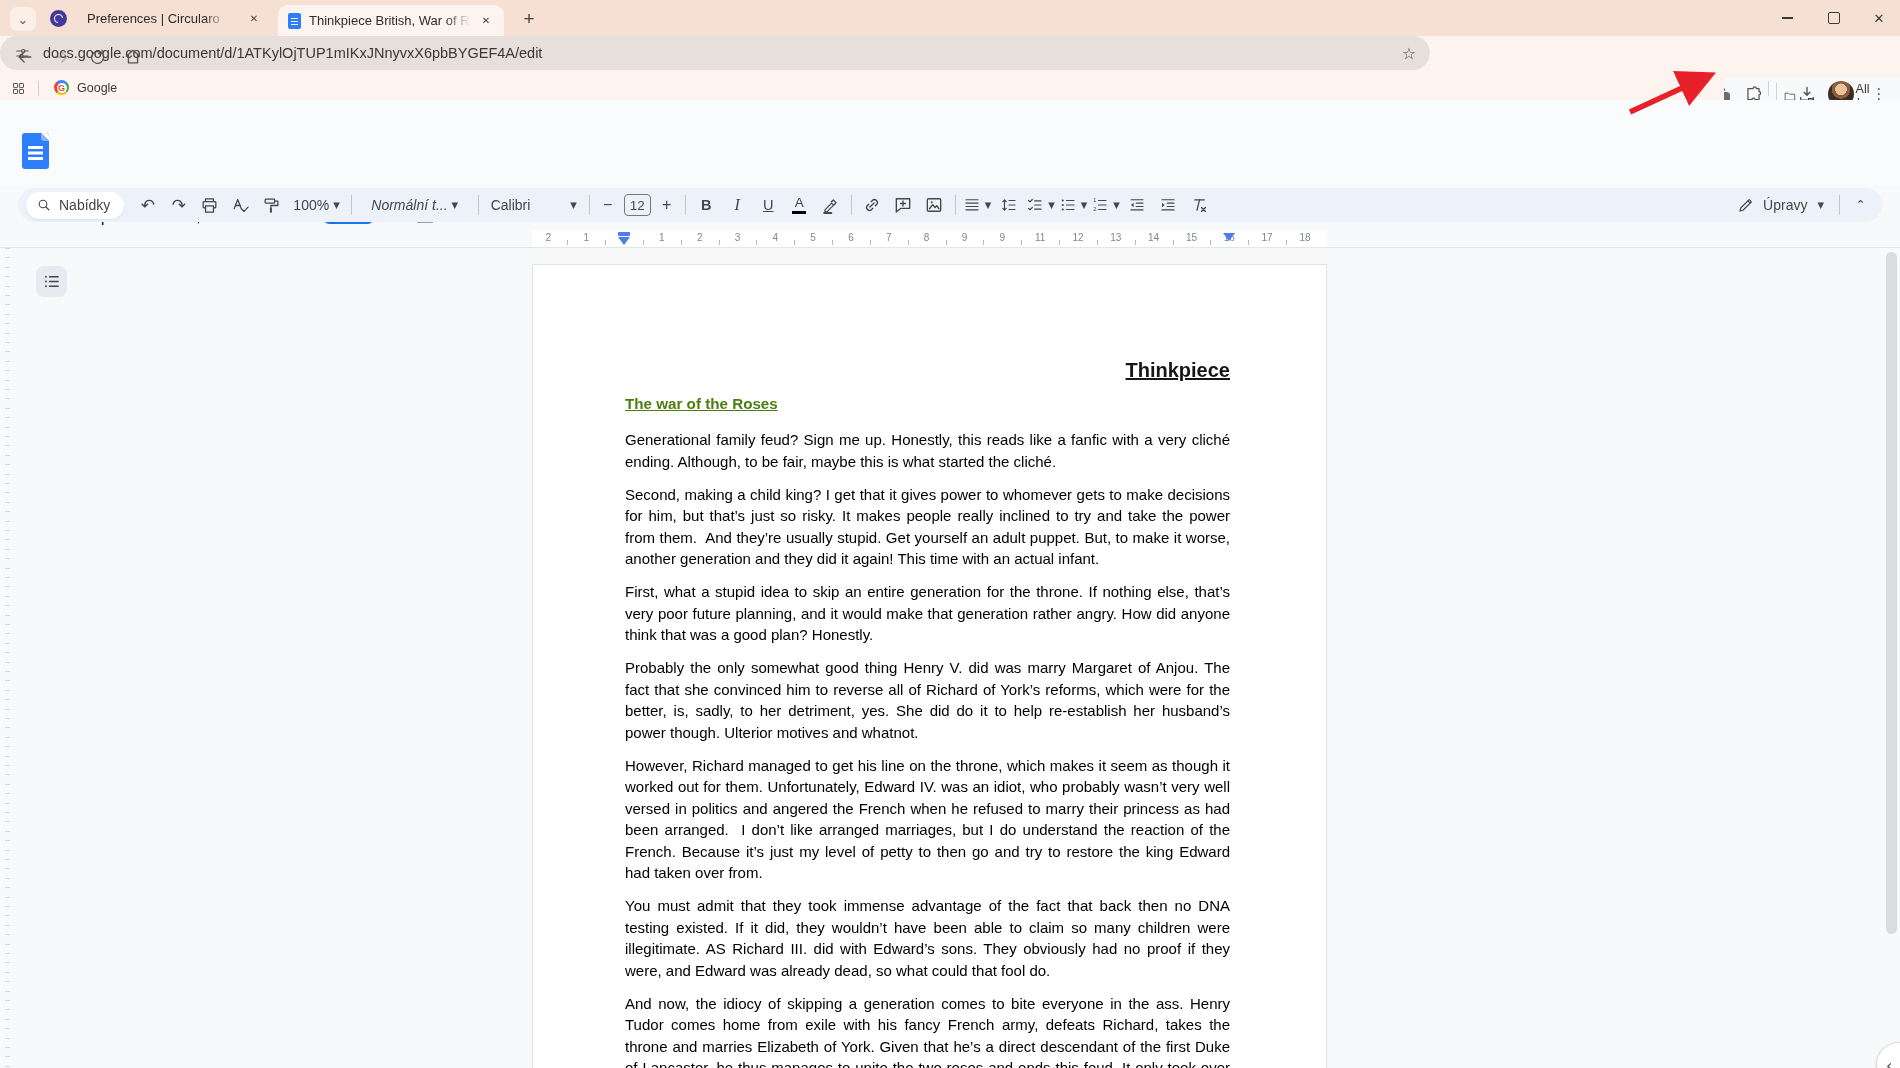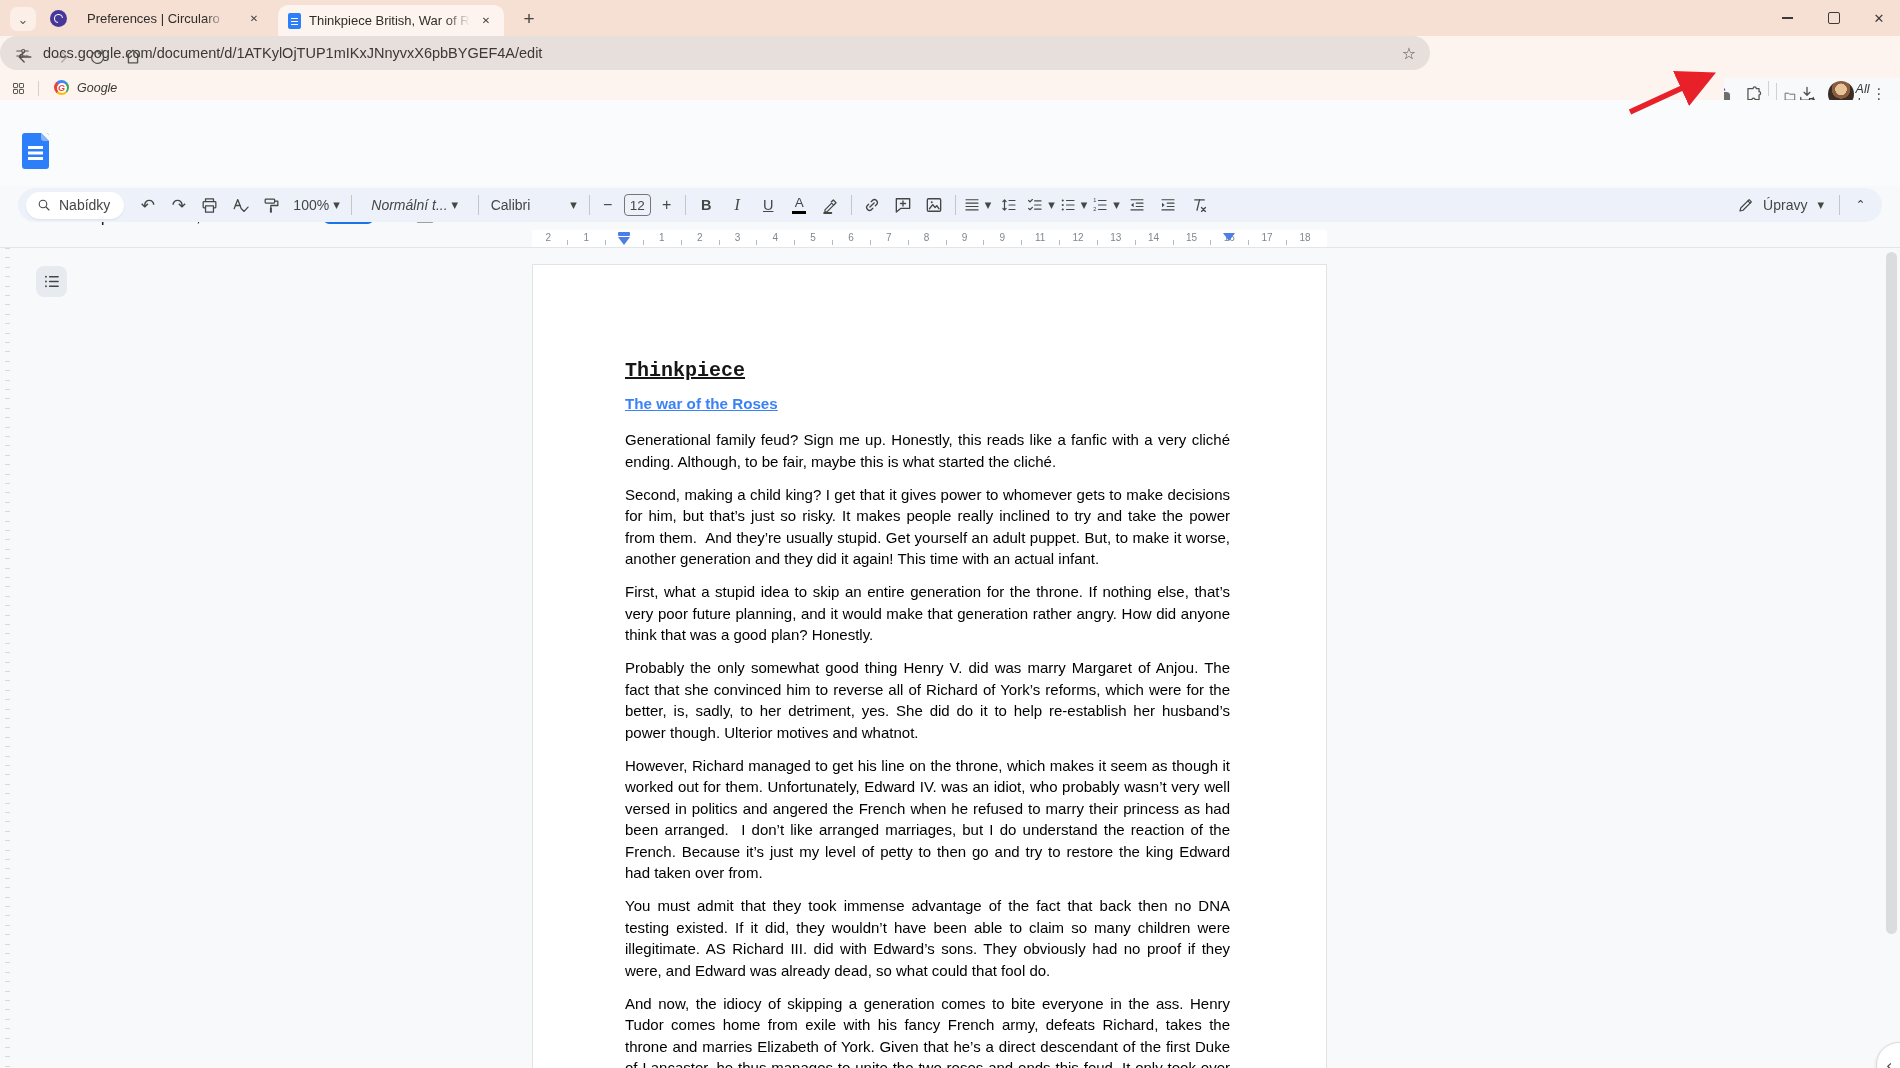--- a/index.html
+++ b/index.html
@@ -59,21 +59,21 @@
     clip-path:polygon(0 0,100% 0,100% 40%,40% 100%,0 100%);}
   .ext-badge{position:absolute;left:13px;top:11px;min-width:13px;height:13px;border-radius:3.5px;background:#6d6d6d;
     color:#fff;font-size:9.5px;font-weight:700;display:flex;align-items:center;justify-content:center;
     box-shadow:0 0 0 1.5px #FDF4EF;padding:0 1px;}
   .vsep{width:1px;background:#D8CFC8;}
   .avatar-photo{border-radius:50%;
     background:radial-gradient(circle at 50% 32%,#e8c39a 0 26%,#8a5d40 27% 42%,#3a2e24 43% 72%,#23201c 73%);}
   .kebab{color:#55524e;font-size:15px;}
 
   
-  #bookmarks{left:0;top:78px;width:1724px;height:22px;background:#FDF4EF;font-style:italic;}
+  #bookmarks{left:0;top:78px;width:1724px;height:22px;background:#FDF4EF;}
   .bm-item{display:flex;align-items:center;gap:8px;font-size:12.5px;color:#3b3835;}
   .g-icon{width:15px;height:15px;border-radius:50%;font-size:11px;font-weight:700;display:flex;align-items:center;justify-content:center;
     background:conic-gradient(from -45deg,#4285F4 0 25%,#34A853 0 50%,#FBBC05 0 75%,#EA4335 0);
     color:transparent;position:relative;}
   .g-icon:before{content:"G";position:absolute;inset:2.5px;background:#fff;border-radius:50%;color:#EA4335;
     font-size:9px;font-weight:700;display:flex;align-items:center;justify-content:center;}
 
   
   #docsheader{left:0;top:100px;width:1900px;height:86px;background:#F9FBFD;}
   .docs-logo{left:22px;top:33px;width:27px;height:36px;background:#2D7FF9;border-radius:3px;position:absolute;}
@@ -131,22 +131,22 @@
 
   
   #canvas{left:0;top:248px;width:1900px;height:820px;background:#F8F9FA;}
   .vruler{position:absolute;left:2px;top:0;width:8px;height:820px;
     background:repeating-linear-gradient(180deg,rgba(0,0,0,.13) 0 1px,transparent 1px 9.4px);
     background-size:5px 100%;background-repeat:no-repeat;background-position:right;}
   .outline-btn{position:absolute;left:36px;top:18px;width:31px;height:31px;border-radius:8px;background:#E7EBEF;
     display:flex;align-items:center;justify-content:center;color:#444746;}
   #page{position:absolute;left:532px;top:16px;width:795px;height:900px;background:#fff;border:1px solid #E2E3E5;box-sizing:border-box;
     padding:94px 96px 0 92px;}
-  #doc-title{font-size:20px;color:#161616;text-align:left;text-decoration:underline;margin:0 0 13px;font-family:Liberation Mono, monospace;}
-  #doc-heading{font-size:15.2px;color:#3b82f6;text-decoration:underline;margin:8px 0 17px;}
+  #doc-title{font-size:20px;color:#161616;text-align:right;text-decoration:underline;margin:0 0 13px;}
+  #doc-heading{font-size:15.2px;color:#4d7c0f;text-decoration:underline;margin:8px 0 17px;}
   .para{font-size:15px;line-height:21.5px;color:#000000;text-align:justify;margin:0 0 11.5px;}
   #scrollbar{position:absolute;left:1886px;top:4px;width:11px;height:682px;border-radius:6px;background:#DBDCDE;}
   .panel-collapse{position:absolute;left:1876px;top:794px;width:46px;height:46px;border-radius:50%;background:#fff;
     border:1px solid #DADCE0;box-shadow:0 1px 3px rgba(0,0,0,.15);display:flex;align-items:center;padding-left:9px;
     box-sizing:border-box;color:#444746;font-size:16px;}
 
   
   #arrow-overlay{position:absolute;left:0;top:0;width:1900px;height:1068px;pointer-events:none;}
 </style>
 </head>

